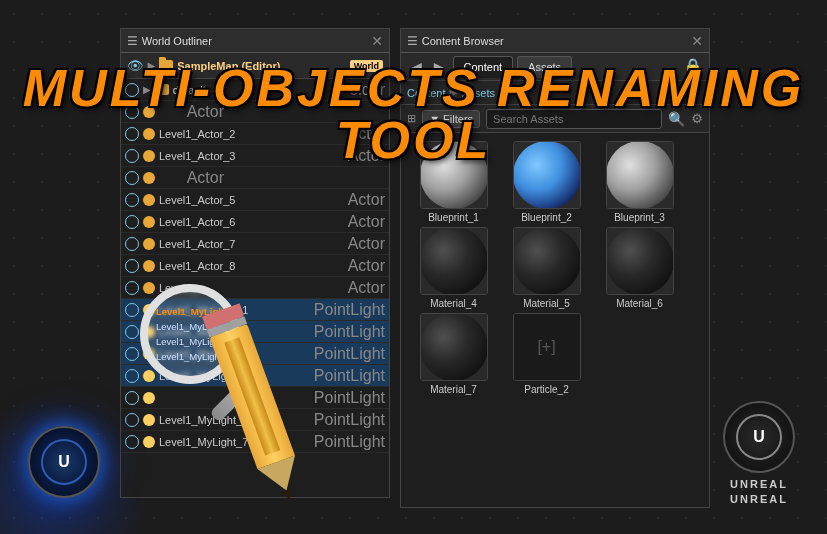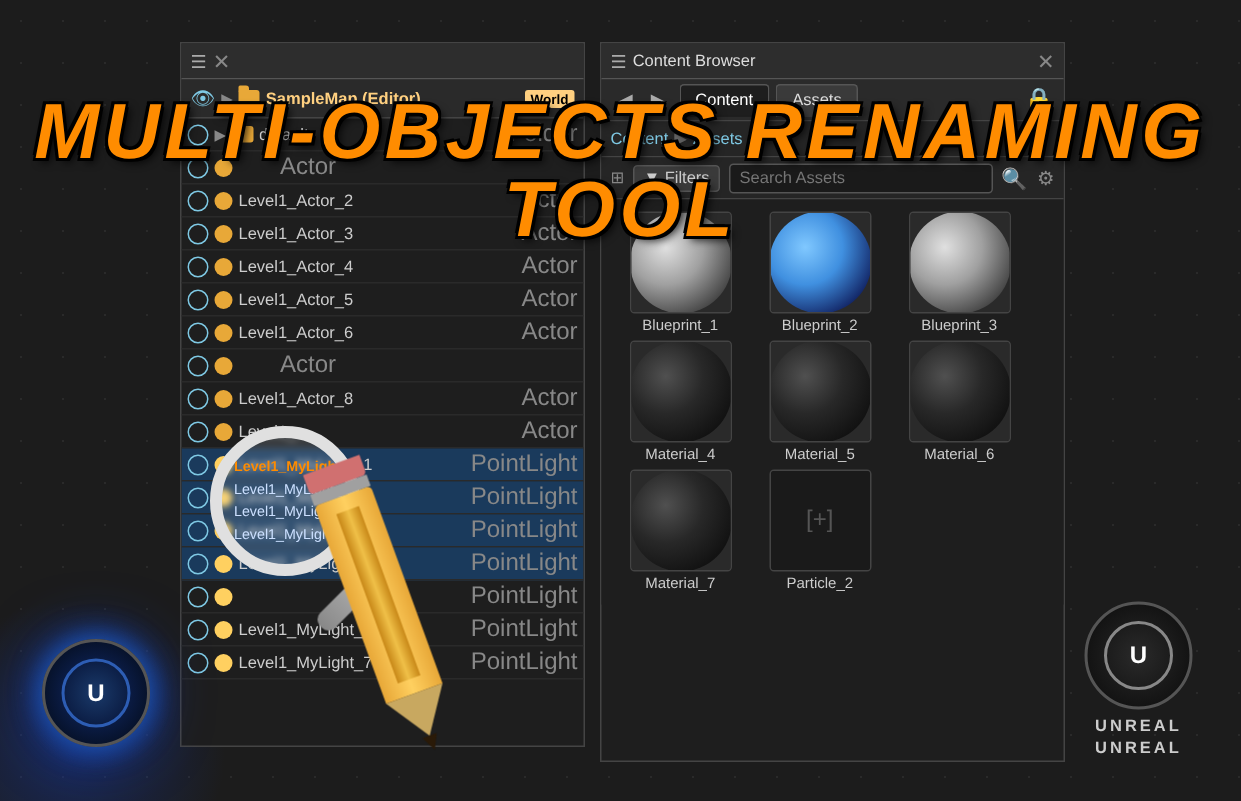--- a/index.html
+++ b/index.html
@@ -513,20 +513,21 @@
 <body>
 
 <div class="bg-pattern"></div>
 <div class="blue-glow-left"></div>
 
 <div class="main-title">Multi-Objects Renaming Tool</div>
 
 <div class="world-outliner">
   <div class="panel-title-bar">
     <span class="title-icon">☰</span>
+    <span class="title-text">World Outliner</span>
     <span class="close-btn">✕</span>
   </div>
   <div class="outliner-header">
     <span class="eye-icon">👁</span>
     <span style="font-size:10px;color:#888">▶</span>
     <div class="folder-item-icon"></div>
     <span class="sample-map">SampleMap (Editor)</span>
     <span class="world-badge">World</span>
   </div>
 
@@ -553,38 +554,38 @@
     </div>
     <div class="outliner-row">
       <div class="eye-dot"></div>
       <div class="actor-icon"></div>
       <span class="row-name">Level1_Actor_3</span>
       <span class="row-type">Actor</span>
     </div>
     <div class="outliner-row">
       <div class="eye-dot"></div>
       <div class="actor-icon"></div>
-      <span class="row-name">Level1_Actor_4</span>
       <span class="row-type">Actor</span>
     </div>
     <div class="outliner-row">
       <div class="eye-dot"></div>
       <div class="actor-icon"></div>
       <span class="row-name">Level1_Actor_5</span>
       <span class="row-type">Actor</span>
     </div>
     <div class="outliner-row">
       <div class="eye-dot"></div>
       <div class="actor-icon"></div>
       <span class="row-name">Level1_Actor_6</span>
       <span class="row-type">Actor</span>
     </div>
     <div class="outliner-row">
       <div class="eye-dot"></div>
       <div class="actor-icon"></div>
+      <span class="row-name">Level1_Actor_7</span>
       <span class="row-type">Actor</span>
     </div>
     <div class="outliner-row">
       <div class="eye-dot"></div>
       <div class="actor-icon"></div>
       <span class="row-name">Level1_Actor_8</span>
       <span class="row-type">Actor</span>
     </div>
     <div class="outliner-row">
       <div class="eye-dot"></div>

